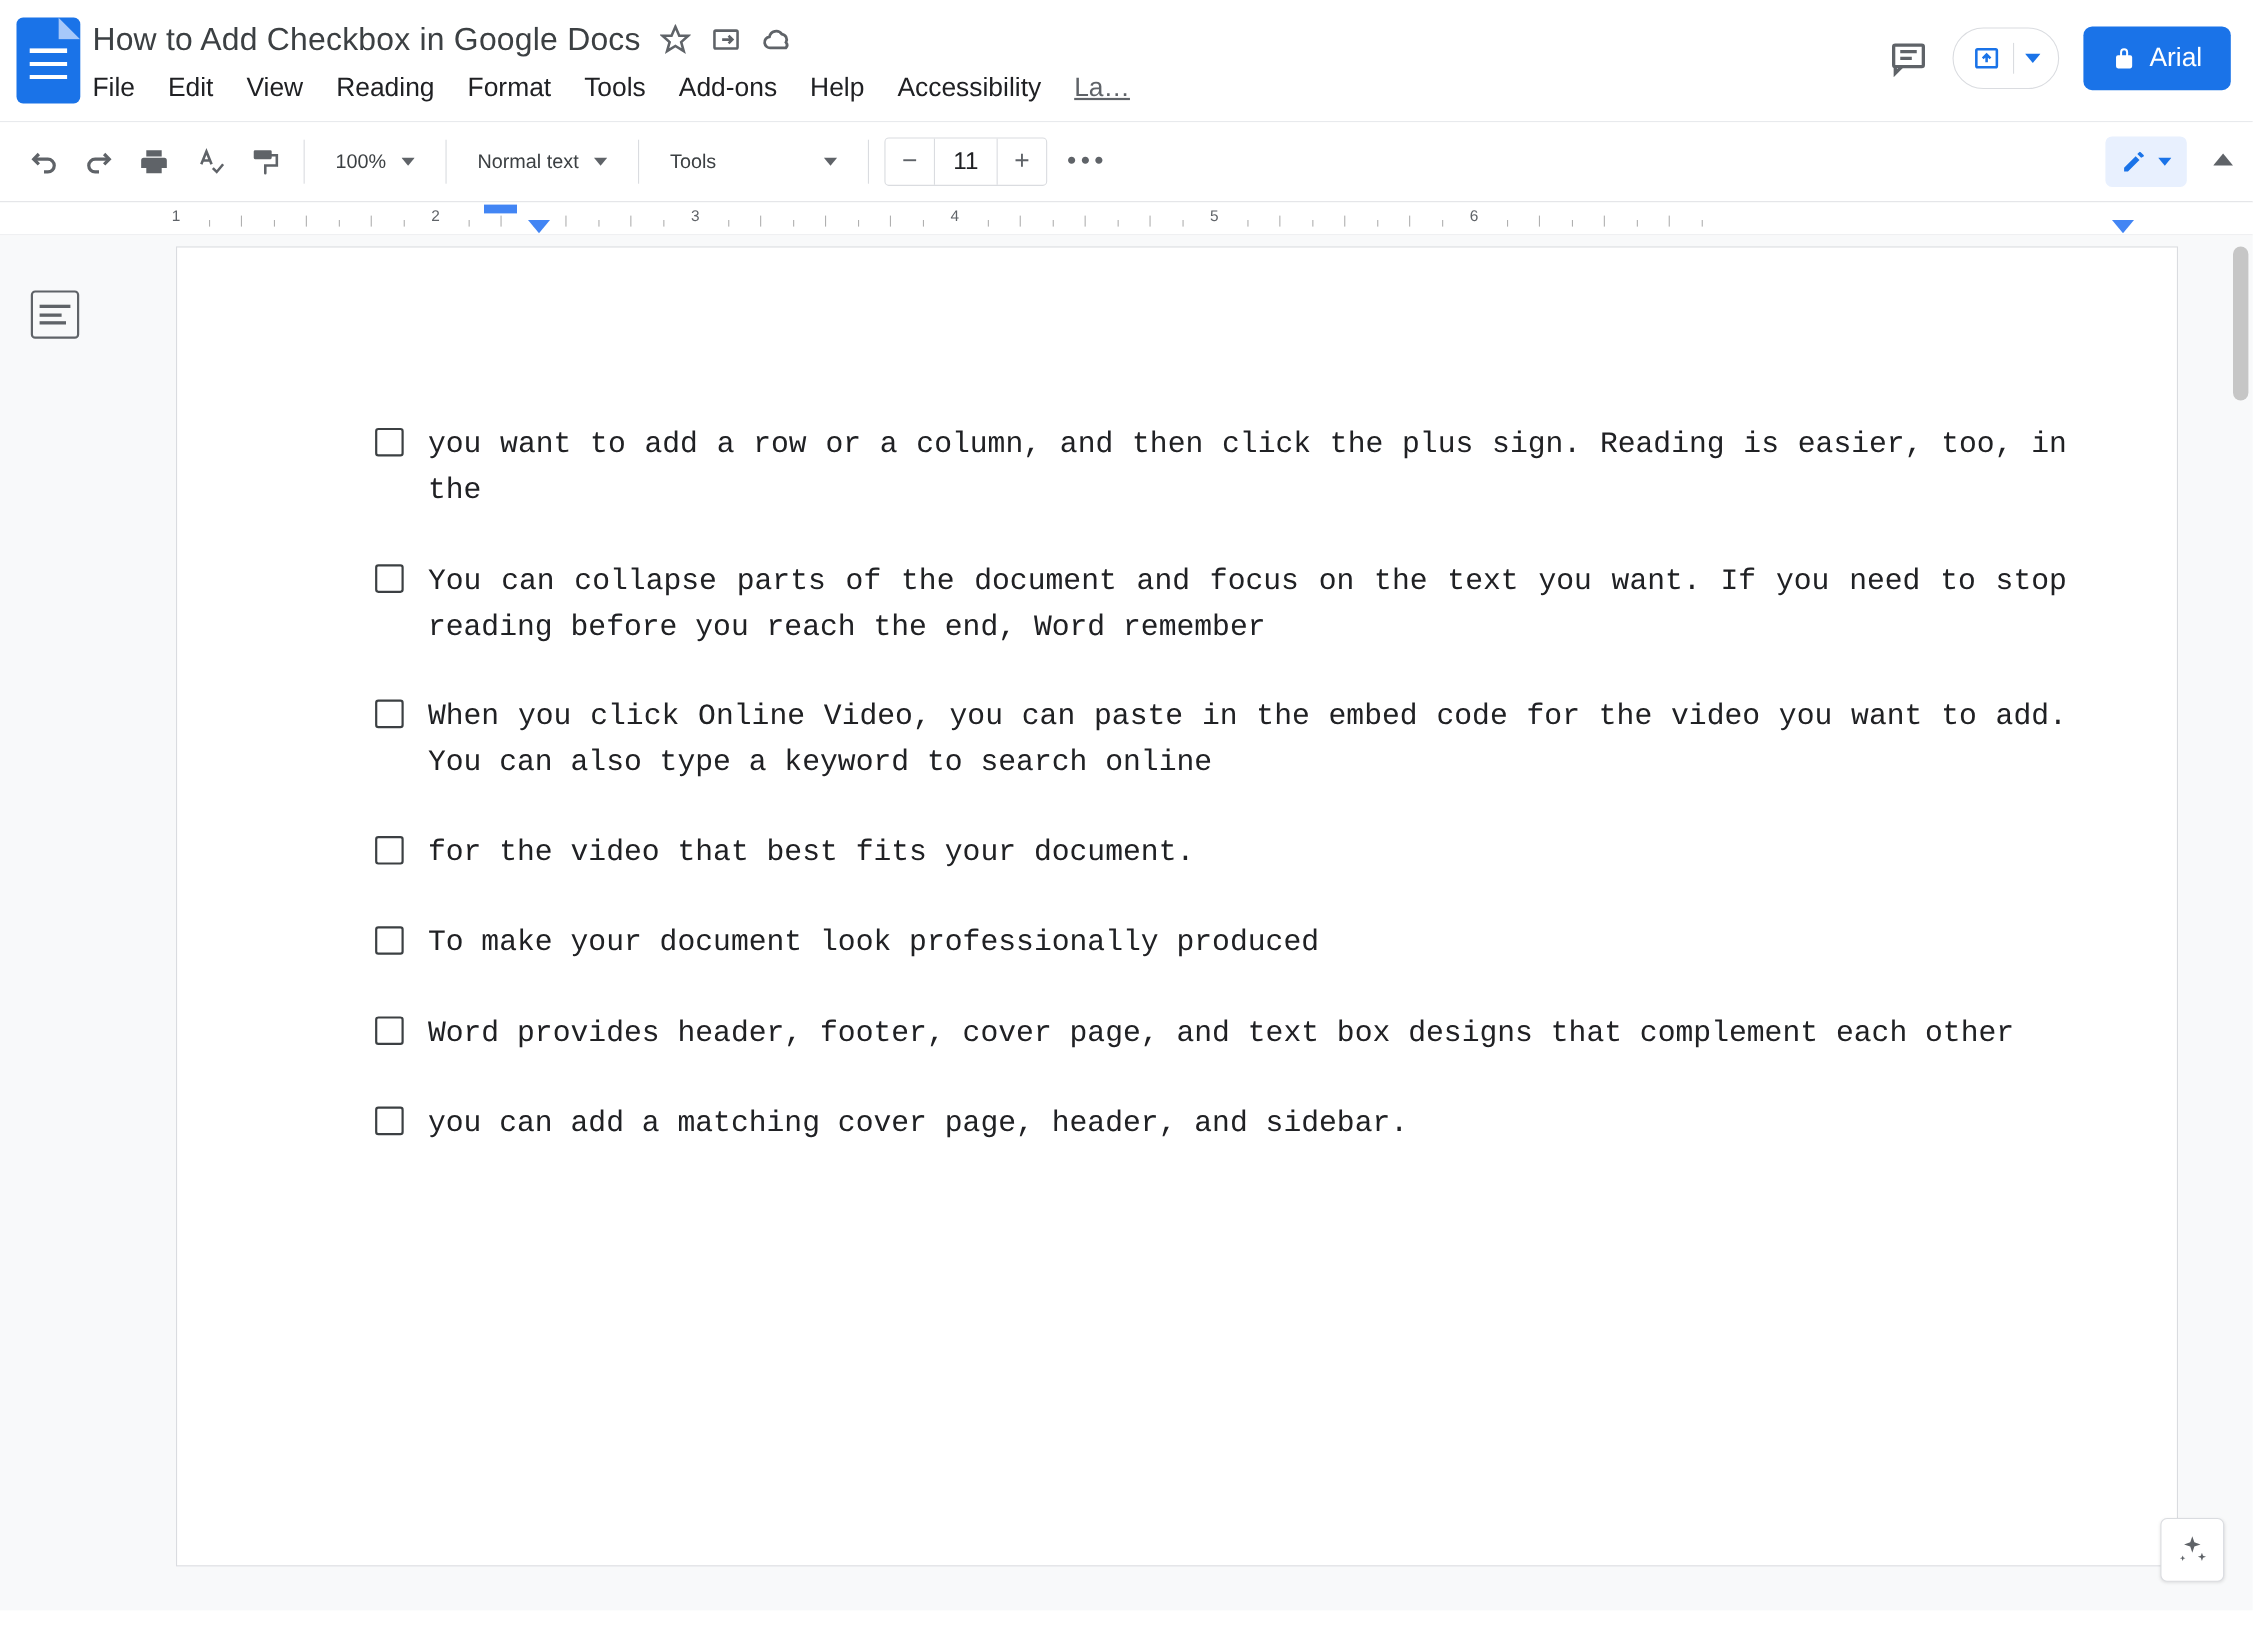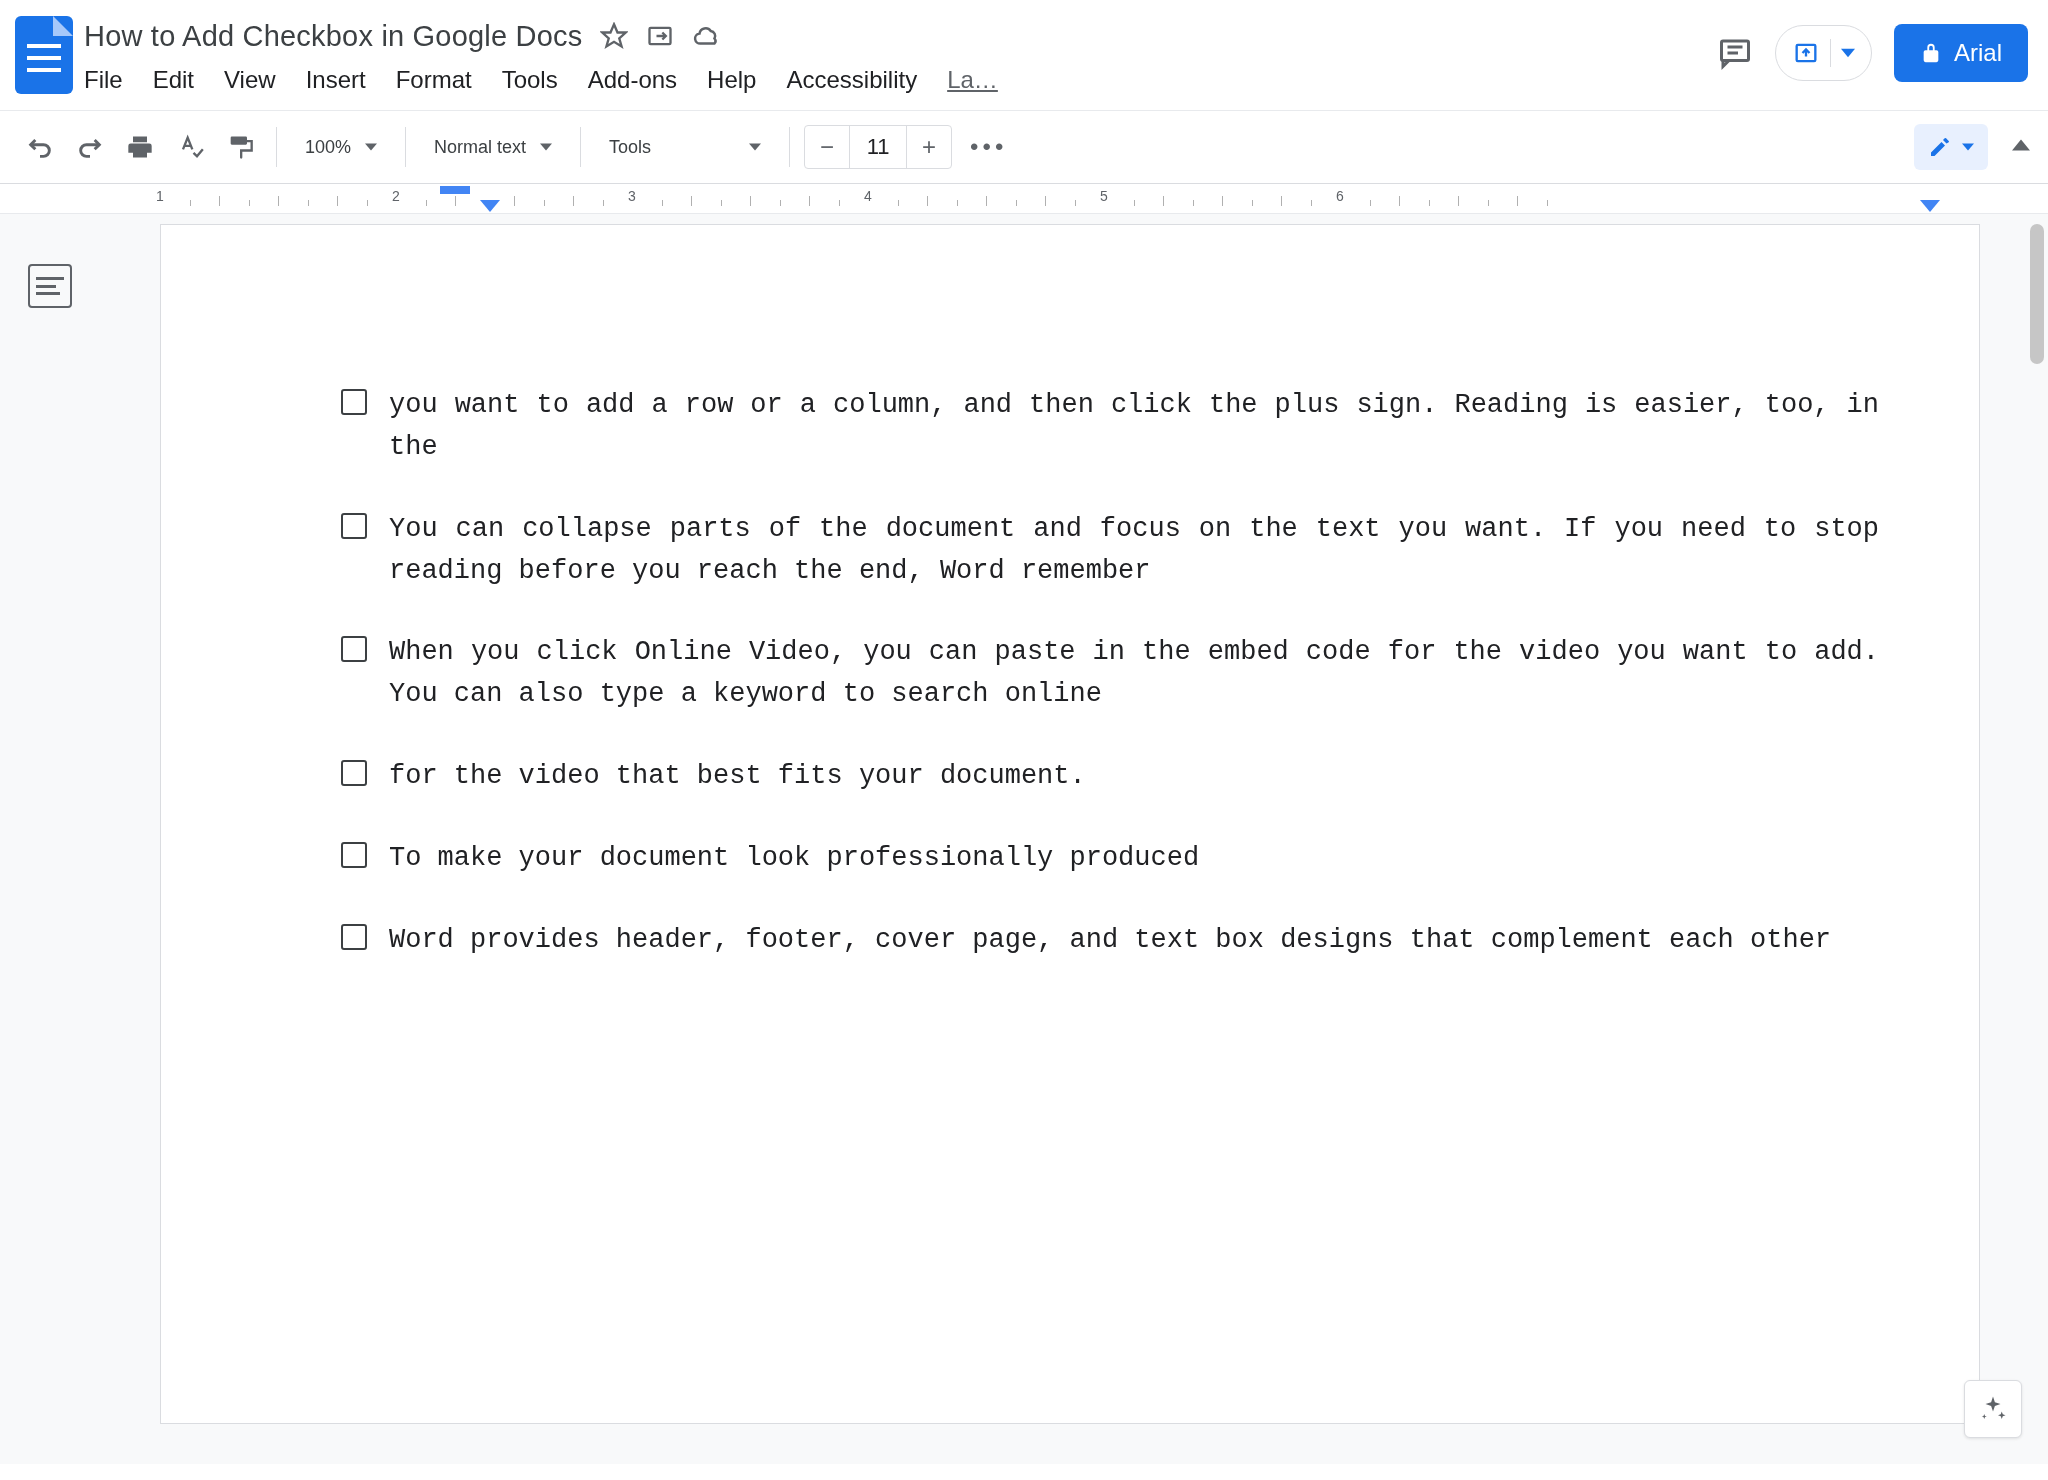--- a/index.html
+++ b/index.html
@@ -96,21 +96,21 @@
       <span class="title-icon">
         <svg width="30" height="30" viewBox="0 0 24 24" fill="none" stroke="#5f6368" stroke-width="2">
             <path d="M18 14a4 4 0 0 0-3-6 5 5 0 0 0-9 2 4 4 0 0 0 1 8h11a3 3 0 0 0 0-4z"></path>
           </svg>
       </span>
     </div>
     <div class="menu-row">
       <span class="menu-item">File</span>
       <span class="menu-item">Edit</span>
       <span class="menu-item">View</span>
-      <span class="menu-item">Insert</span>
+      <span class="menu-item">Reading</span>
       <span class="menu-item">Format</span>
       <span class="menu-item">Tools</span>
       <span class="menu-item">Add-ons</span>
       <span class="menu-item">Help</span>
       <span class="menu-item">Accessibility</span>
       <span class="menu-item last">La…</span>
     </div>
   </div>
   <div class="header-right">
     <span class="hr-icon">
@@ -296,20 +296,24 @@
             <span class="check-text"> for the video that best fits your document.</span>
           </li>
           <li class="check-item">
             <span class="check-box"></span>
             <span class="check-text">To make your document look professionally produced</span>
           </li>
           <li class="check-item">
             <span class="check-box"></span>
             <span class="check-text"> Word provides header, footer, cover page, and text box designs that complement each other</span>
           </li>
+          <li class="check-item">
+            <span class="check-box"></span>
+            <span class="check-text"> you can add a matching cover page, header, and sidebar.</span>
+          </li>
         </ul>
     </div>
   </div>
   <div class="scrollbar-v">
     <div class="scroll-thumb"></div>
   </div>
   <div class="explore-fab">
     <svg width="30" height="30" viewBox="0 0 24 24" fill="#5f6368">
         <path d="M12 2l1.5 4.5L18 8l-4.5 1.5L12 14l-1.5-4.5L6 8l4.5-1.5zM19 14l.8 2.2L22 17l-2.2.8L19 20l-.8-2.2L16 17l2.2-.8zM5 16l.6 1.6L7 18l-1.4.4L5 20l-.6-1.6L3 18l1.4-.4z"></path>
       </svg>

